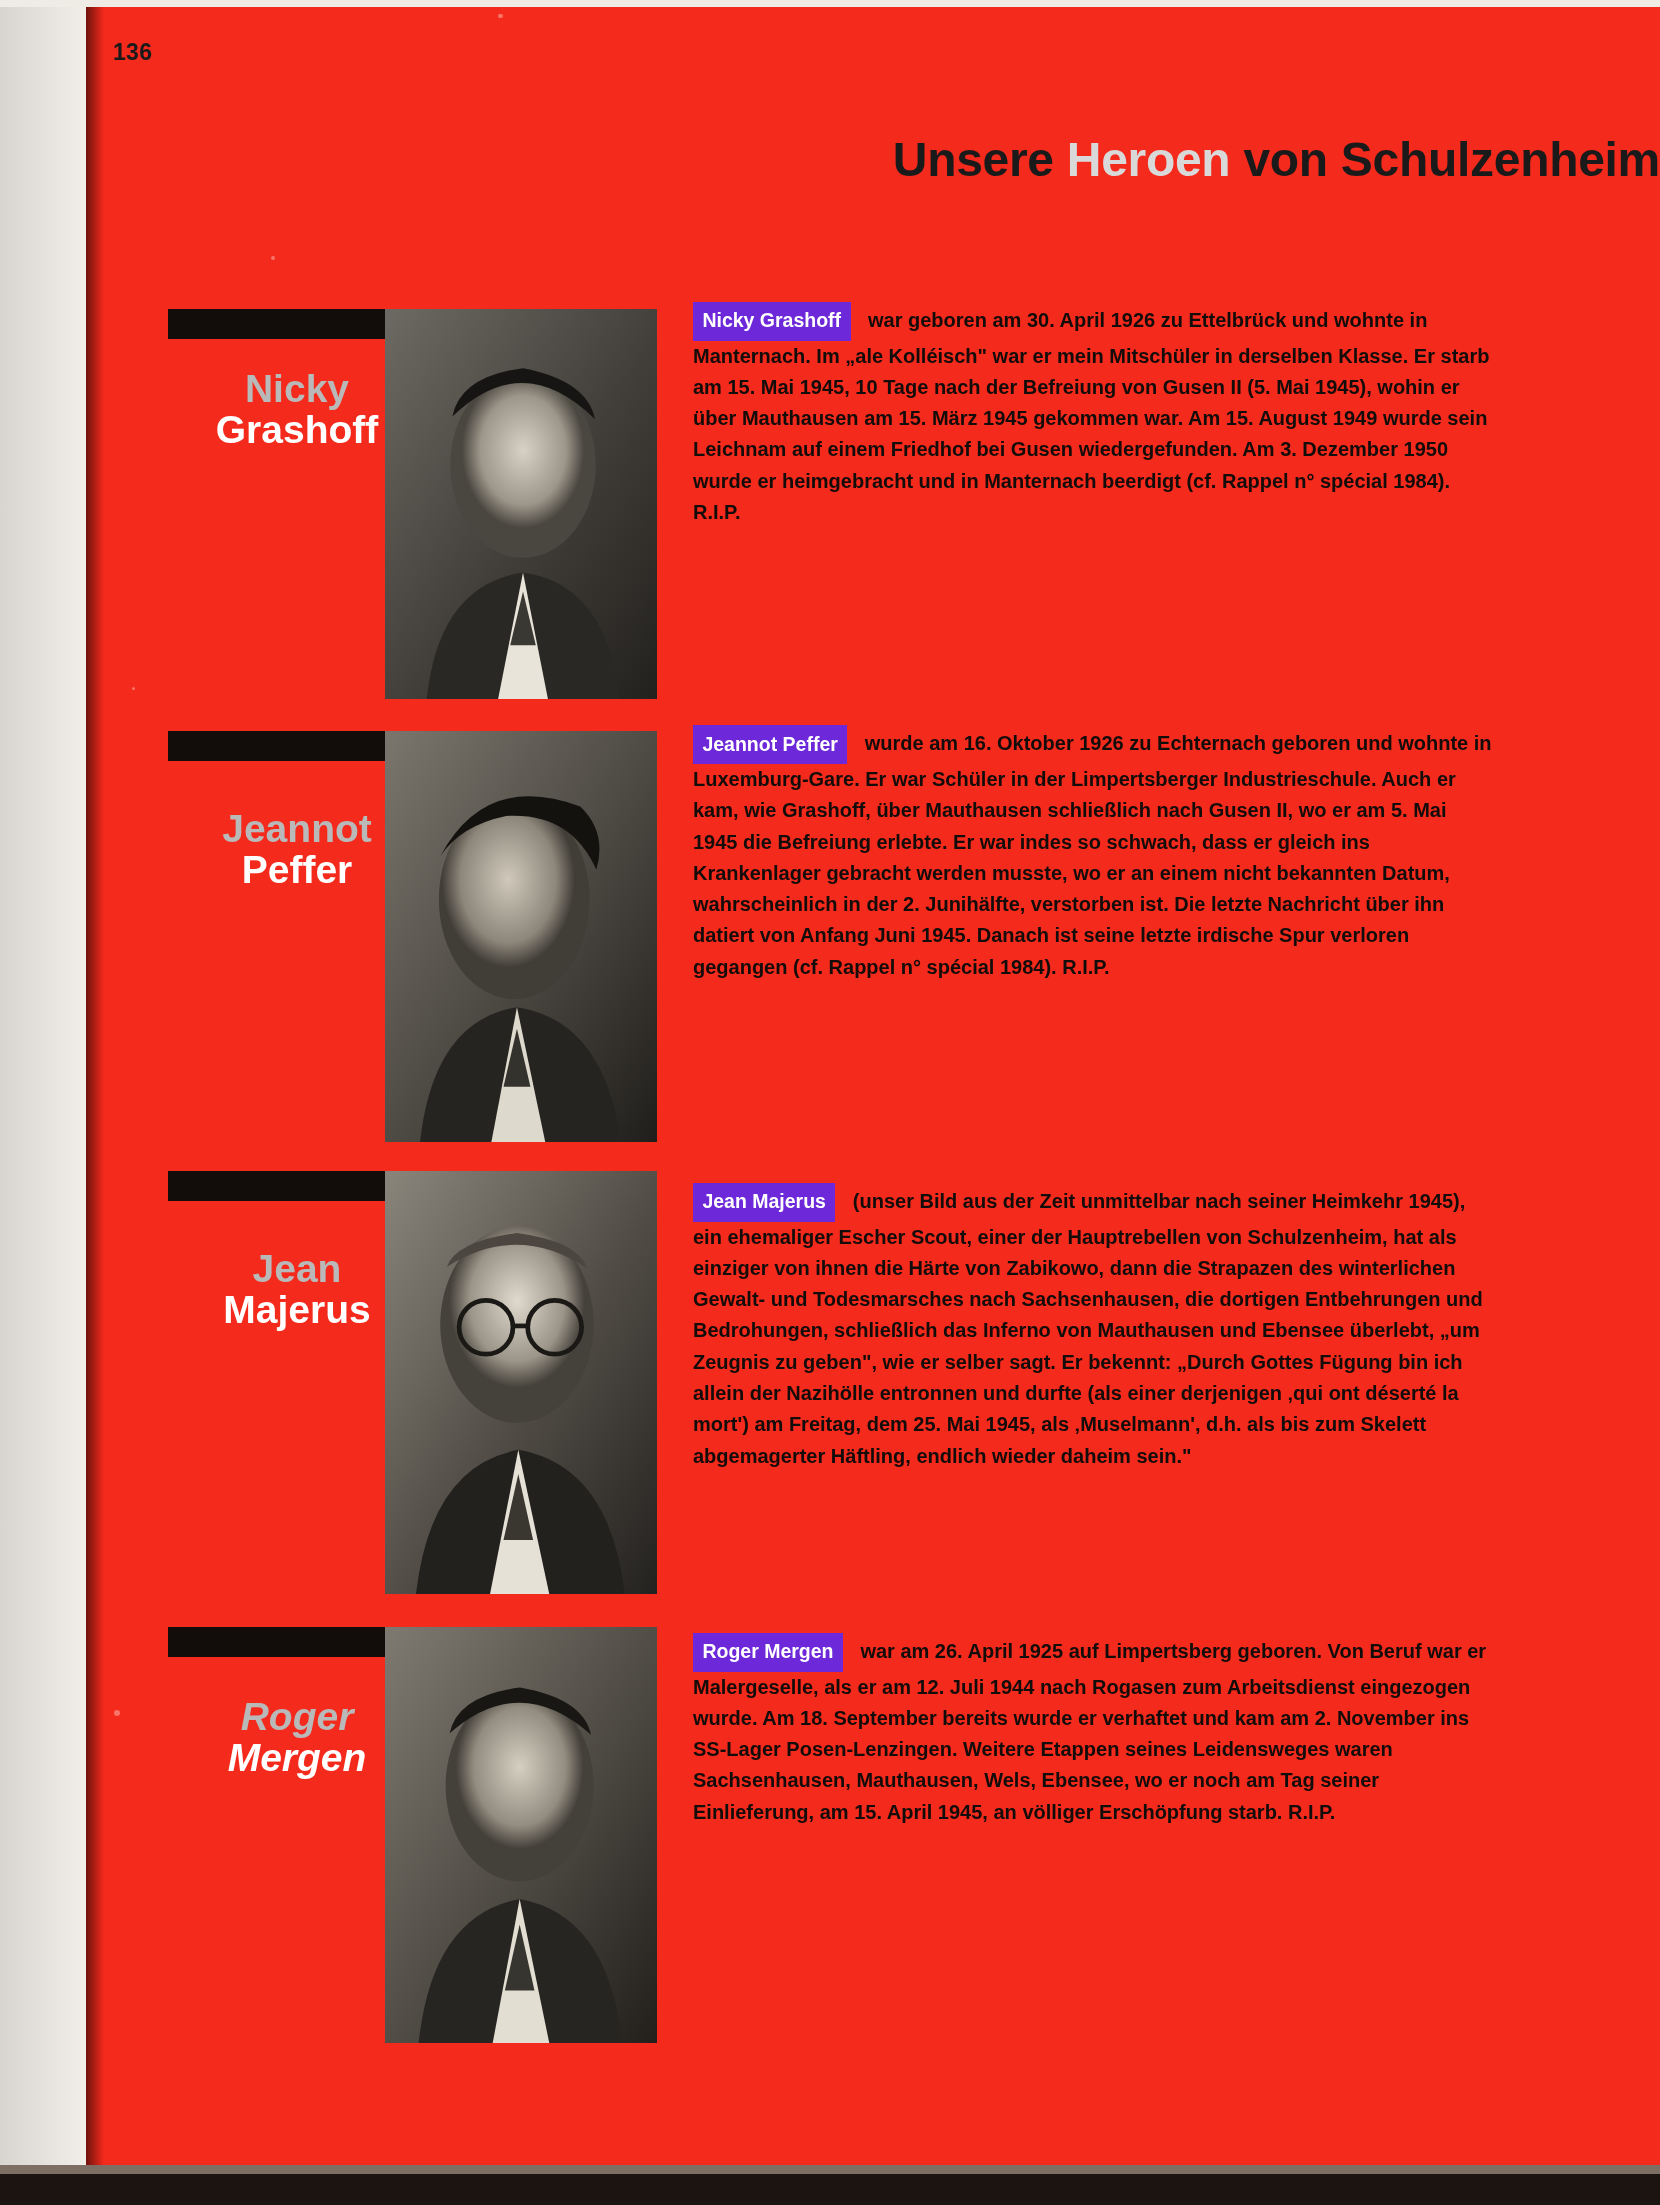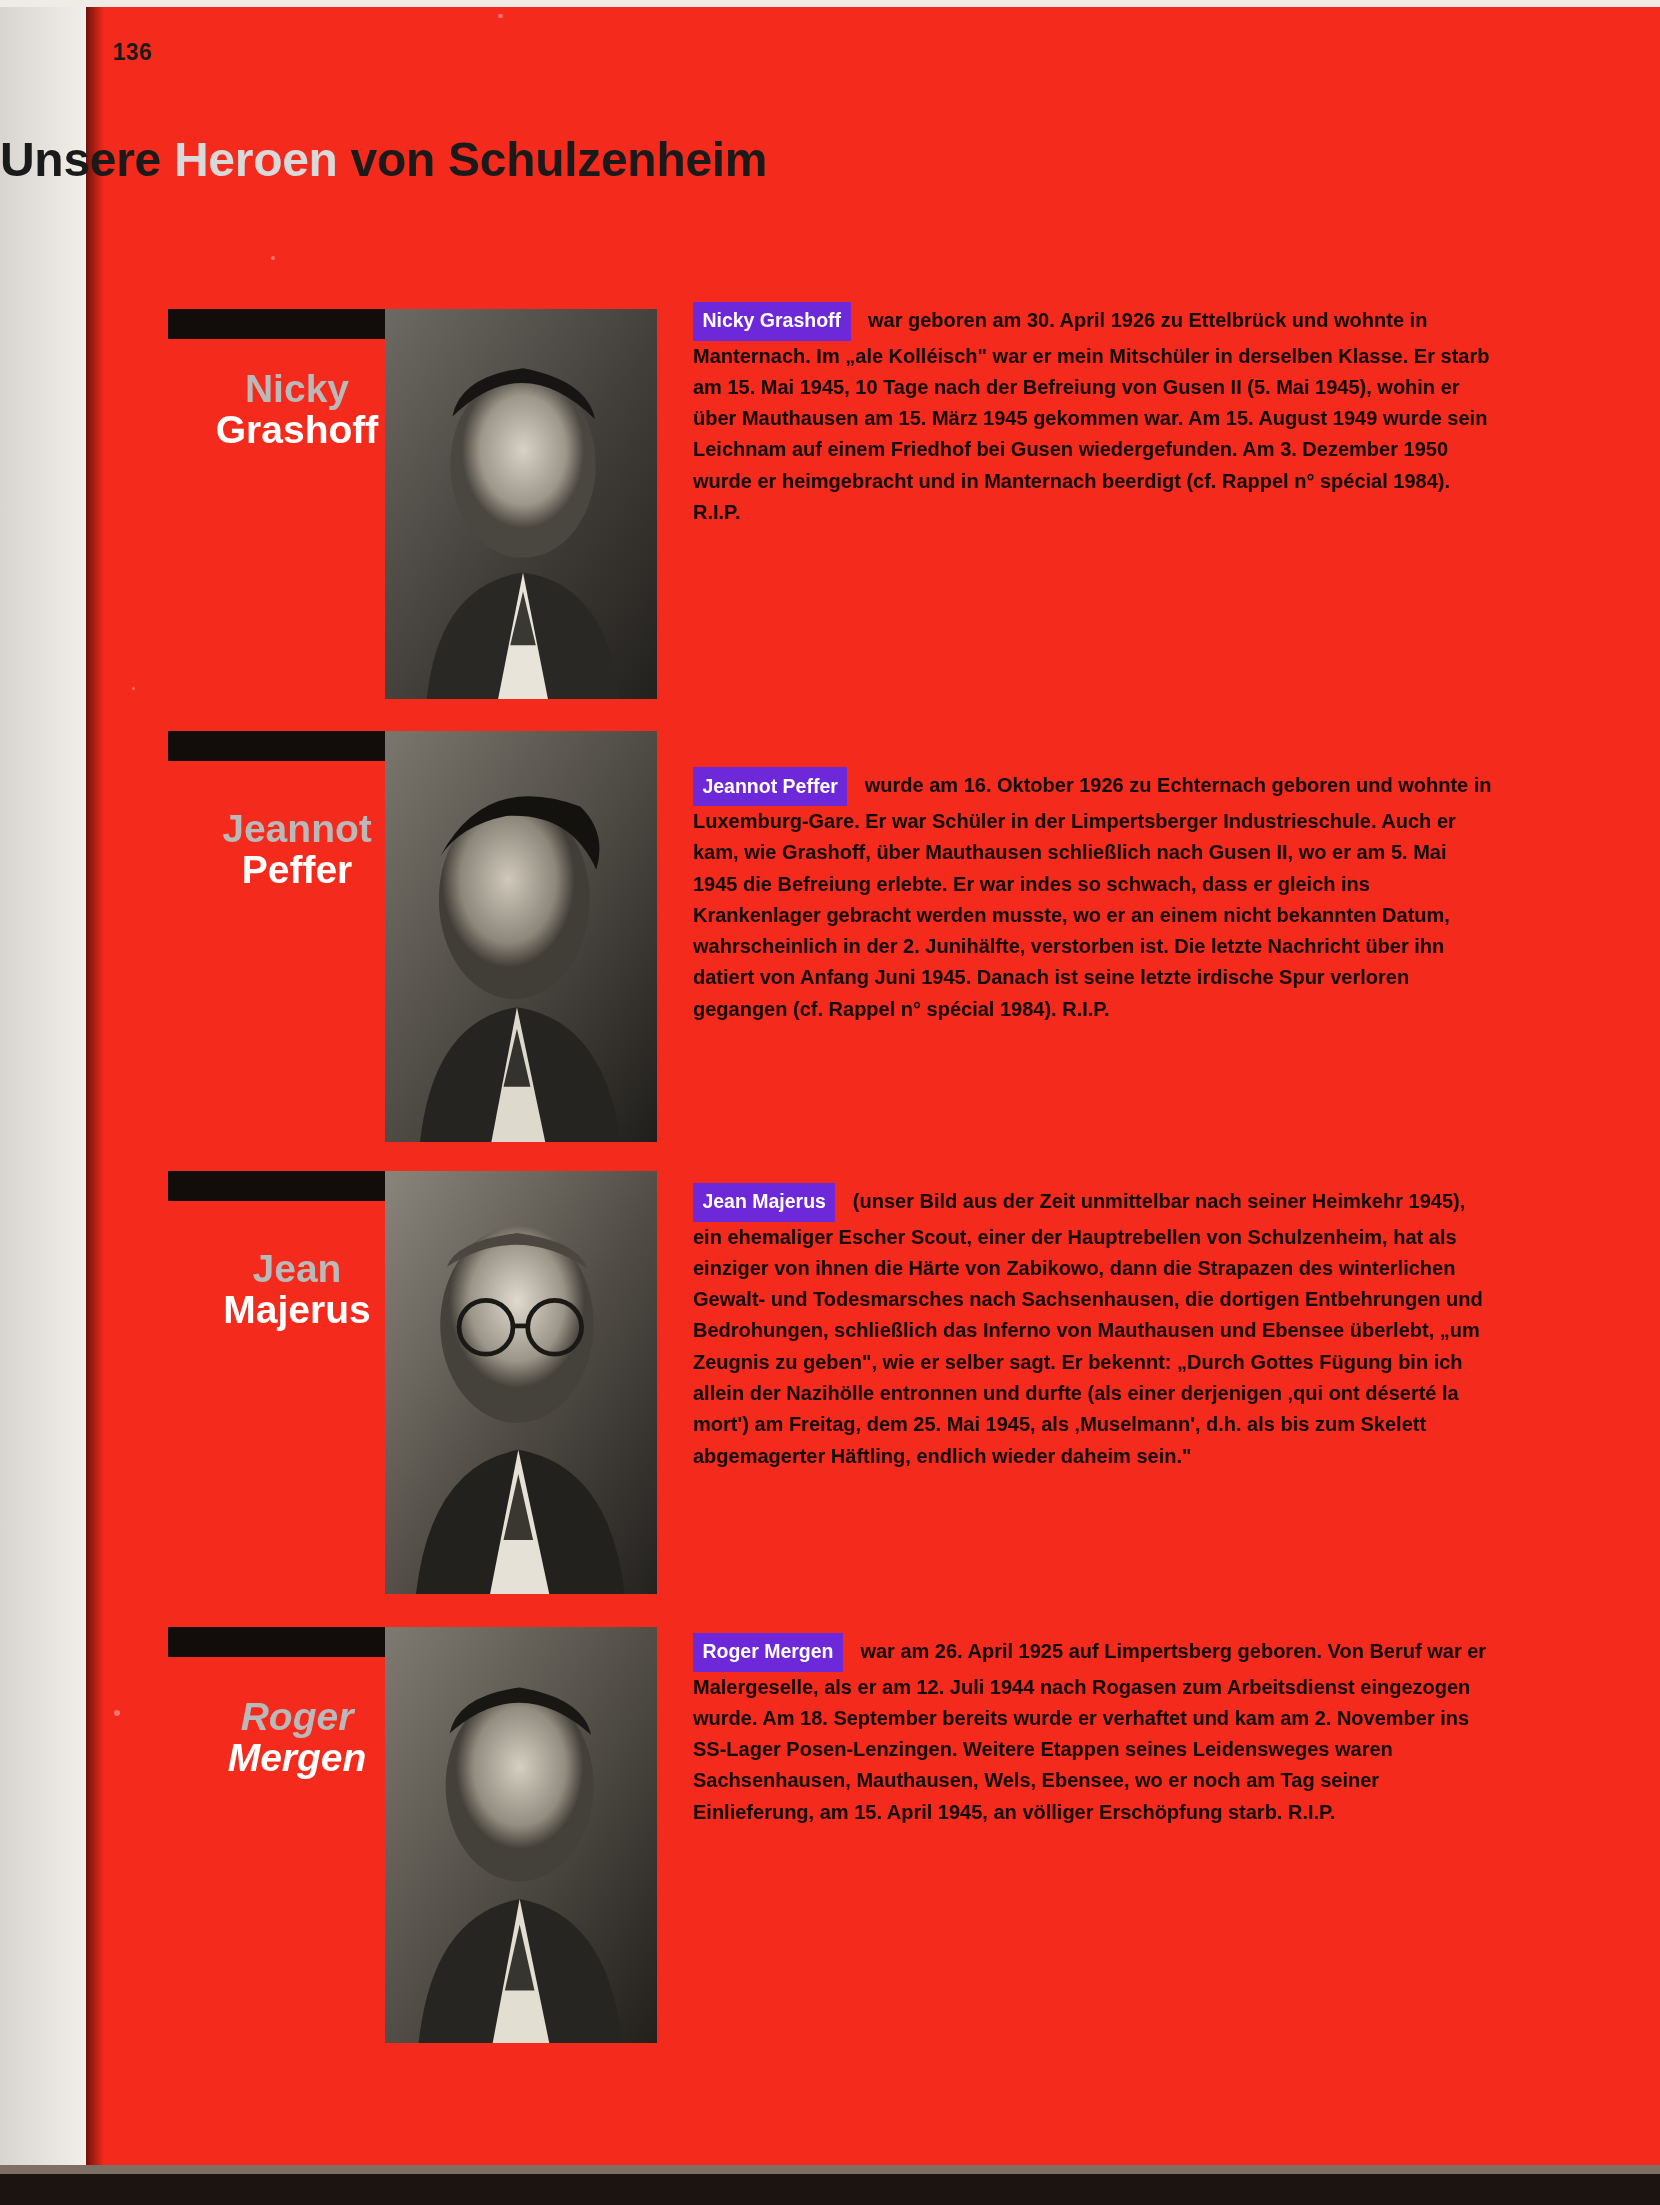--- a/index.html
+++ b/index.html
@@ -55,21 +55,21 @@
     font-size: 23px;
     font-weight: bold;
     color: #1a1a1a;
     letter-spacing: 0.3px;
   }
   .page-title {
     position: absolute;
     left: 0;
     top: 132px;
     width: 1660px;
-    text-align: left;
+    text-align: right;
     font-size: 48px;
     font-weight: bold;
     color: #1a1a1a;
     letter-spacing: -0.3px;
   }
   .page-title .hl {
     color: #d9d9d9;
   }
   .entries {
     position: absolute;
@@ -231,21 +231,21 @@
             </radialGradient>
           </defs>
           <rect width="404" height="610" fill="url(#g2)"></rect>
           <ellipse cx="192" cy="250" rx="112" ry="148" fill="url(#f2)"></ellipse>
           <path d="M82 186 Q150 60 290 112 Q330 150 314 206 Q276 120 180 126 Q112 140 82 186 Z" fill="#14120f"></path>
           <path d="M52 610 Q72 430 196 410 Q326 430 350 610 Z" fill="#262421"></path>
           <path d="M196 410 L158 610 L238 610 Z" fill="#ded9cd"></path>
           <path d="M196 442 L176 528 L216 528 Z" fill="#34322d"></path>
         </svg>
       </div>
-      <div class="text-col" style="top:9.4px;margin-top:42px;">
+      <div class="text-col" style="top:9.4px;">
         <span class="lead-tag">Jeannot Peffer</span><span class="body-text">wurde am 16. Oktober 1926 zu Echternach geboren und wohnte in Luxemburg-Gare. Er war Schüler in der Limpertsberger Industrieschule. Auch er kam, wie Grashoff, über Mauthausen schließlich nach Gusen II, wo er am 5. Mai 1945 die Befreiung erlebte. Er war indes so schwach, dass er gleich ins Krankenlager gebracht werden musste, wo er an einem nicht bekannten Datum, wahrscheinlich in der 2. Junihälfte, verstorben ist. Die letzte Nachricht über ihn datiert von Anfang Juni 1945. Danach ist seine letzte irdische Spur verloren gegangen (cf. Rappel n° spécial 1984). R.I.P.</span>
       </div>
     </div>
 
     <div class="entry" style="height:444px;">
       <div class="name-bar" style="top:8px;"></div>
       <div class="name-block" style="top:85px;">
         <span class="name-first">Jean</span>
         <span class="name-last">Majerus</span>
       </div>

